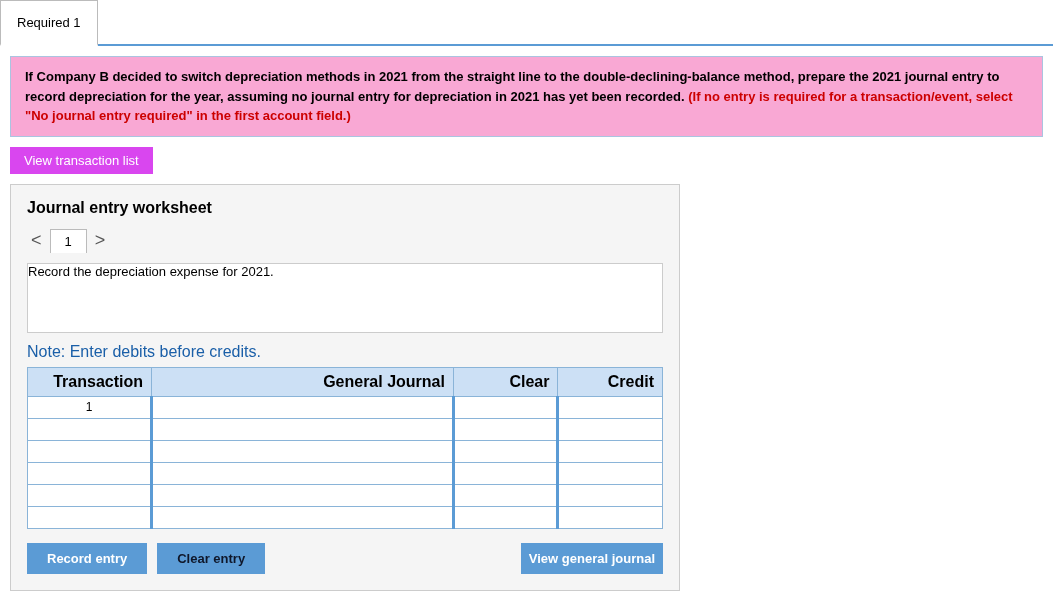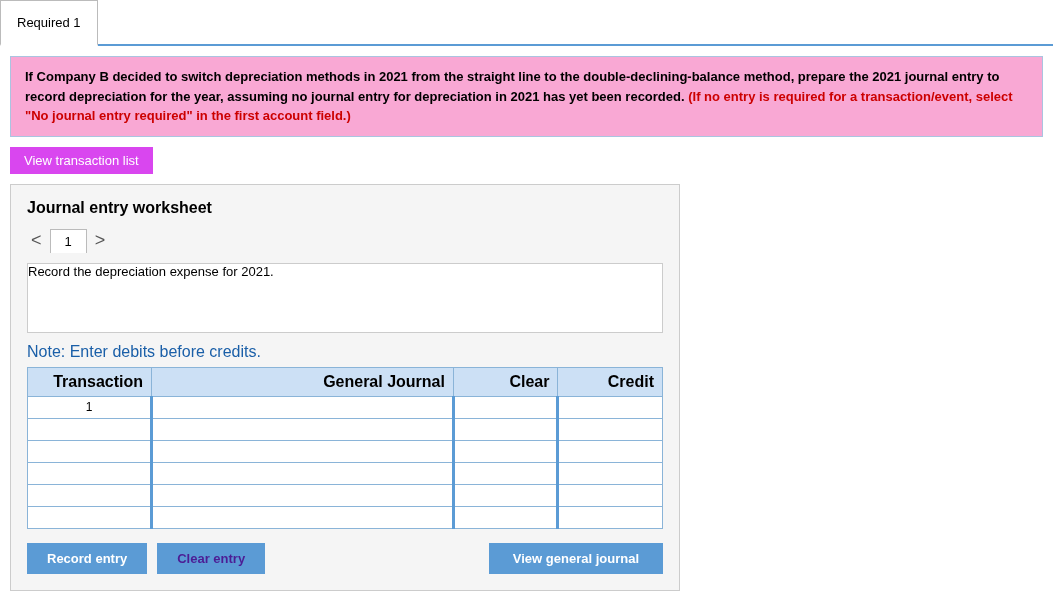--- a/index.html
+++ b/index.html
@@ -169,32 +169,32 @@
       background: #5b9bd5;
       color: #fff;
       border: none;
       padding: 8px 20px;
       cursor: pointer;
       font-size: 13px;
       font-weight: bold;
     }
     .btn-clear {
       background: #5b9bd5;
-      color: #4c1d95;
+      color: #0f172a;
       border: none;
       padding: 8px 20px;
       cursor: pointer;
       font-size: 13px;
       font-weight: bold;
     }
     .btn-view-general {
       background: #5b9bd5;
       color: #fff;
       border: none;
-      padding: 8px 24px;
+      padding: 8px 8px;
       cursor: pointer;
       font-size: 13px;
       font-weight: bold;
       margin-left: auto;
     }
   </style>
 </head>
 <body>
 
 

